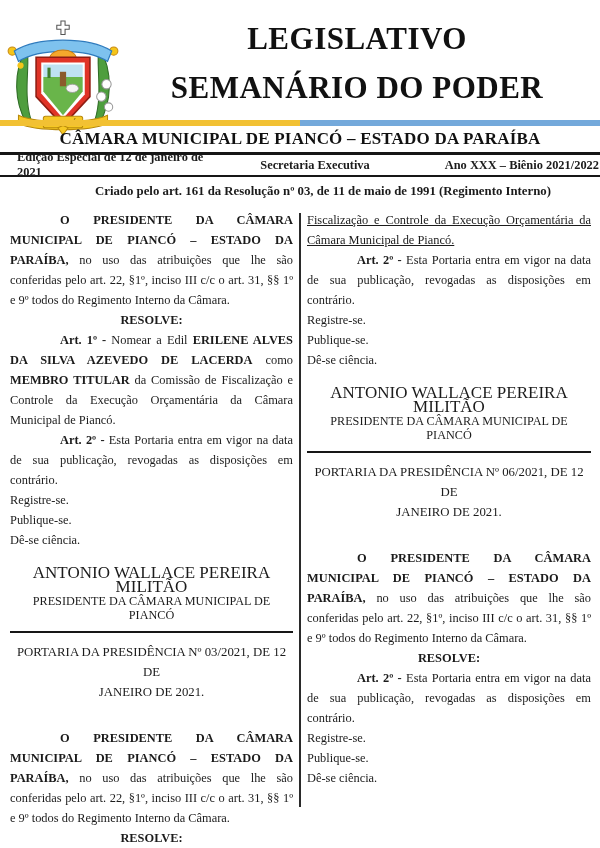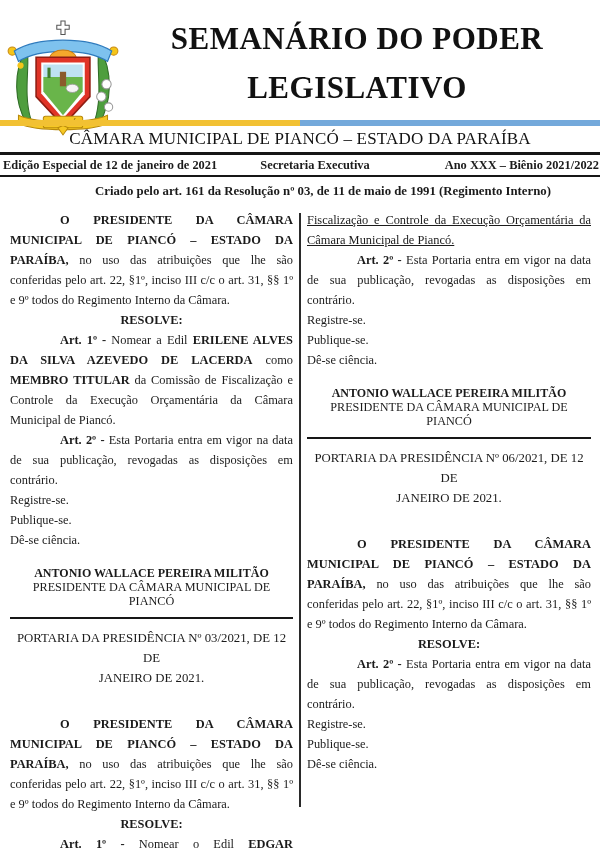--- a/index.html
+++ b/index.html
@@ -8,45 +8,45 @@
 
   
   .crest-box{position:absolute;left:6px;top:20px;width:114px;height:116px;}
   .title-wrap{position:absolute;left:126px;top:14px;width:462px;text-align:center;}
   .title-line{font-weight:bold;font-size:31px;line-height:49px;letter-spacing:.5px;color:#111;}
 
   .divider-bar{position:absolute;left:0;top:120px;width:600px;height:6px;display:flex;}
   .bar-yellow{width:50%;height:100%;background:#F2C133;}
   .bar-blue{width:50%;height:100%;background:#74A9DB;}
 
-  .org-line{position:absolute;left:0;top:129px;width:600px;text-align:center;font-weight:normal;font-size:17px;letter-spacing:.2px;color:#111;}
+  .org-line{position:absolute;left:0;top:129px;width:600px;text-align:center;font-weight:bold;font-size:17px;letter-spacing:.2px;color:#111;}
 
   .info-row{position:absolute;left:0;top:152px;width:600px;height:25px;box-sizing:border-box;
             border-top:3px solid #161616;border-bottom:2px solid #161616;
             display:flex;align-items:center;font-weight:bold;font-size:12.4px;}
-  .info-left{flex:0 0 38%;padding-left:3px;box-sizing:border-box;text-align:left;}
+  .info-left{flex:0 0 38%;padding-left:17px;box-sizing:border-box;text-align:left;}
   .info-center{flex:0 0 29%;text-align:center;}
   .info-right{flex:0 0 33%;padding-right:1px;box-sizing:border-box;text-align:right;}
 
   .created-line{position:absolute;left:0;top:184px;width:551px;text-align:right;font-weight:bold;font-size:12.8px;}
 
   
   .col{position:absolute;top:210px;font-size:12.4px;line-height:20px;}
   .col-left{left:10px;width:283px;}
   .col-right{left:307px;width:284px;}
   .col-divider{position:absolute;left:299px;top:213px;width:2px;height:594px;background:#2a2a2a;}
 
   .col p{margin:0;}
   .para{text-align:justify;text-indent:50px;}
   .para.noindent{text-indent:0;text-decoration:underline;}
   .b{font-weight:bold;}
   .resolve{text-align:center;font-weight:bold;text-indent:0;}
   .closing{margin-left:64px;}
   .sig{margin-top:16px;text-align:center;line-height:14px;}
-  .sig-name{font-weight:bold;font-size:12px;}
+  .sig-name{font-weight:normal;font-size:17px;}
   .sig-title{font-size:12.2px;}
   .rule{border:0;border-top:2.5px solid #161616;margin:9px 0;}
   .portaria-h{text-align:center;font-weight:normal;font-size:12.8px;line-height:20px;}
   .gap{height:26px;}
 </style>
 </head>
 <body>
 
 <div class="page">
 
@@ -77,22 +77,22 @@
       <rect x="40" y="46" width="3" height="10" fill="#3E7D2E"></rect>
 
       <path d="M12,92 C30,100 80,100 98,92 L98,100 C80,108 30,108 12,100 Z" fill="#F6C824" stroke="#B98A0C" stroke-width="1"></path>
       <rect x="36" y="93" width="38" height="11" rx="2" fill="#F6C824" stroke="#B98A0C" stroke-width="1"></rect>
       <text x="55" y="101.5" text-anchor="middle" font-size="7" font-weight="bold" fill="#222" font-family="Liberation Sans, sans-serif">PIANCÓ</text>
       <path d="M50,104 l5,7 5,-7 -5,-2 Z" fill="#F6C824" stroke="#B98A0C" stroke-width="1"></path>
     </svg>
   </div>
 
   <div class="title-wrap">
+    <div class="title-line">LEGISLATIVO</div>
     <div class="title-line">SEMANÁRIO DO PODER</div>
-    <div class="title-line">LEGISLATIVO</div>
   </div>
 
   <div class="divider-bar">
     <div class="bar-yellow"></div>
     <div class="bar-blue"></div>
   </div>
 
   <div class="org-line">CÂMARA MUNICIPAL DE PIANCÓ – ESTADO DA PARAÍBA</div>
 
   <div class="info-row">

